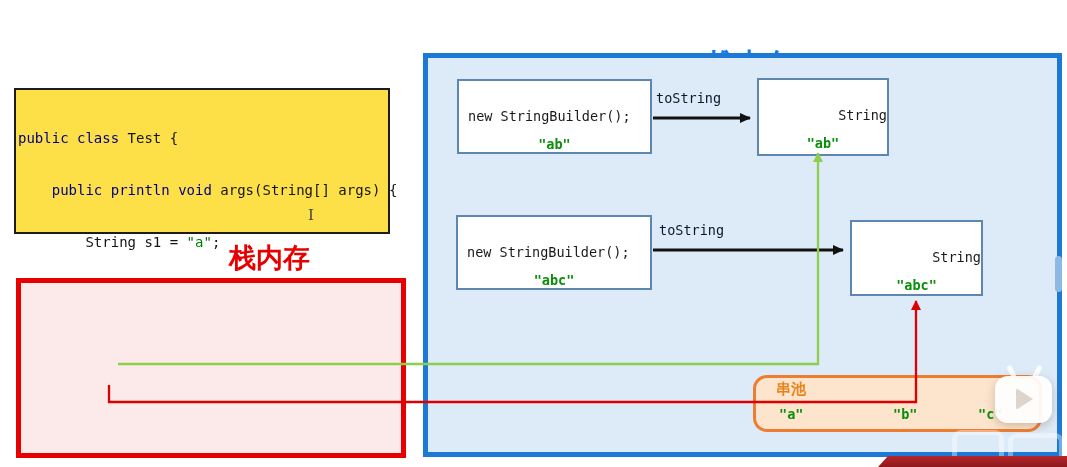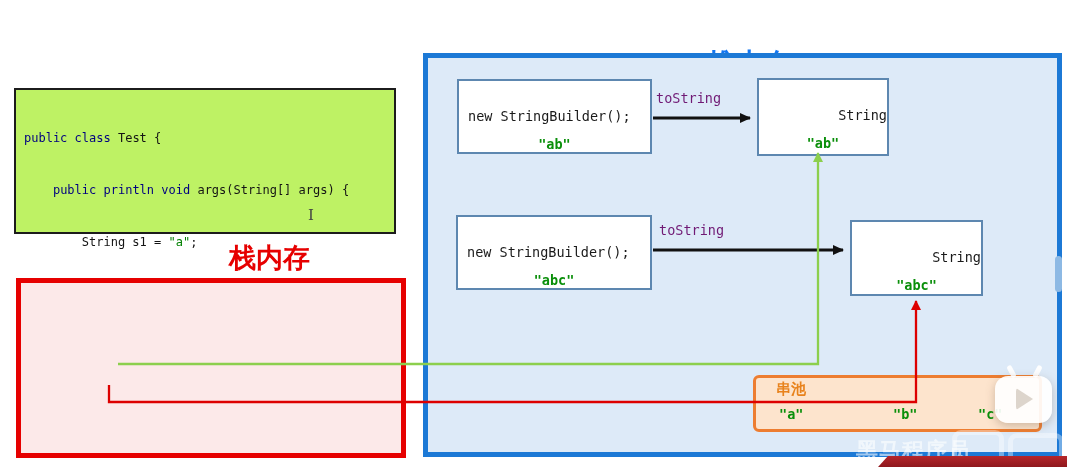--- a/index.html
+++ b/index.html
@@ -1,23 +1,23 @@
 <!DOCTYPE html>
 <html><head>
 <meta charset="utf-8">
 <style>
   html,body{margin:0;padding:0;background:#fff;}
   .stage{position:relative;width:1067px;height:467px;background:#fff;overflow:hidden;
          font-family:"Liberation Sans",sans-serif;}
 
   
   .code-box{position:absolute;left:14px;top:88px;width:370px;height:136px;
-    background:#bef264;border:2px solid #1c1c1c;padding:6px 0 0 8px;
+    background:#fde047;border:2px solid #1c1c1c;padding:6px 0 0 2px;
     font-family:"DejaVu Sans Mono","Liberation Mono",monospace;
-    font-size:12px;line-height:17.2px;color:#141414;white-space:pre;}
+    font-size:14px;line-height:17.2px;color:#141414;white-space:pre;}
   .tok-kw{color:#000080;}
   .tok-str{color:#008000;}
   .tok-out{color:#8b1a8b;font-style:italic;}
   .cursor{position:absolute;left:308px;top:206px;color:#444;font-size:15px;
     font-family:"DejaVu Serif","Liberation Serif",serif;}
 
   
   .stack-title{position:absolute;left:110px;top:240px;width:200px;text-align:right;
     font-size:27px;font-weight:bold;color:#e60000;}
   .heap-title{position:absolute;left:650px;top:1px;width:200px;text-align:center;
@@ -39,28 +39,28 @@
   .obj-box{position:absolute;background:#fff;border:2.5px solid #5d87b0;
     font-family:"DejaVu Sans Mono","Liberation Mono",monospace;color:#1a1a1a;}
   .sb1{left:457px;top:79px;width:191px;height:71px;}
   .sb2{left:456px;top:215px;width:192px;height:71px;}
   .st1{left:757px;top:78px;width:128px;height:74px;}
   .st2{left:850px;top:220px;width:129px;height:72px;}
   .obj-label{display:block;font-size:13.5px;padding:11px 0 0 9px;white-space:pre;margin-top:16px;}
   .obj-label.center{text-align:right;padding-left:0;}
   .obj-value{display:block;text-align:center;margin-top:12px;
     font-size:13.5px;font-weight:bold;color:#0a8f0a;}
-  .tostring{position:absolute;font-size:13.5px;color:#701a75;
+  .tostring{position:absolute;font-size:13.5px;color:#0f172a;
     font-family:"DejaVu Sans Mono","Liberation Mono",monospace;}
   .ts1{left:656px;top:90px;}
   .ts2{left:659px;top:222px;}
 
   
   .pool{position:absolute;left:753px;top:375px;width:283px;height:51px;
-    background:#fde4cd;border:3px solid #ed7d31;border-radius:6px;}
+    background:#fde4cd;border:3px solid #ed7d31;border-radius:14px;}
   .pool-label{position:absolute;left:20px;top:2px;font-size:15px;font-weight:bold;color:#e8821c;}
   .pool-val{position:absolute;top:28px;font-size:13.5px;font-weight:bold;color:#0a8f0a;
     font-family:"DejaVu Sans Mono","Liberation Mono",monospace;}
   .pv0{left:23px;} .pv1{left:137px;} .pv2{left:222px;}
 
   
   .overlay{position:absolute;left:0;top:0;width:1067px;height:467px;pointer-events:none;}
 
   
   .edge-tab{position:absolute;left:1055px;top:256px;width:7px;height:36px;
@@ -147,21 +147,20 @@
       <marker id="mk-red" markerUnits="userSpaceOnUse" markerWidth="13" markerHeight="12" refX="9" refY="5" orient="auto">
         <path d="M0,0 L10,5 L0,10 Z" fill="#dd0000"></path>
       </marker>
     </defs>
     <line x1="653" y1="118" x2="750" y2="118" stroke="#111" stroke-width="3" marker-end="url(#mk-black)"></line>
     <line x1="653" y1="250" x2="843" y2="250" stroke="#111" stroke-width="3" marker-end="url(#mk-black)"></line>
     <polyline points="118,364 818,364 818,153" fill="none" stroke="#8ccf4d" stroke-width="2.3" marker-end="url(#mk-green)"></polyline>
     <polyline points="109,385 109,402 916,402 916,301" fill="none" stroke="#dd0000" stroke-width="2.3" marker-end="url(#mk-red)"></polyline>
   </svg>
 
-  <span class="brand-mark">黑马程序员</span>
   <div class="tv tv1"></div>
   <div class="tv tv2"></div>
   <div class="ant ant1"></div>
   <div class="ant ant2"></div>
   <div class="play-btn">
     <div class="play-tri"></div>
   </div>
   <div class="bottom-bar"></div>
 
 </div>

